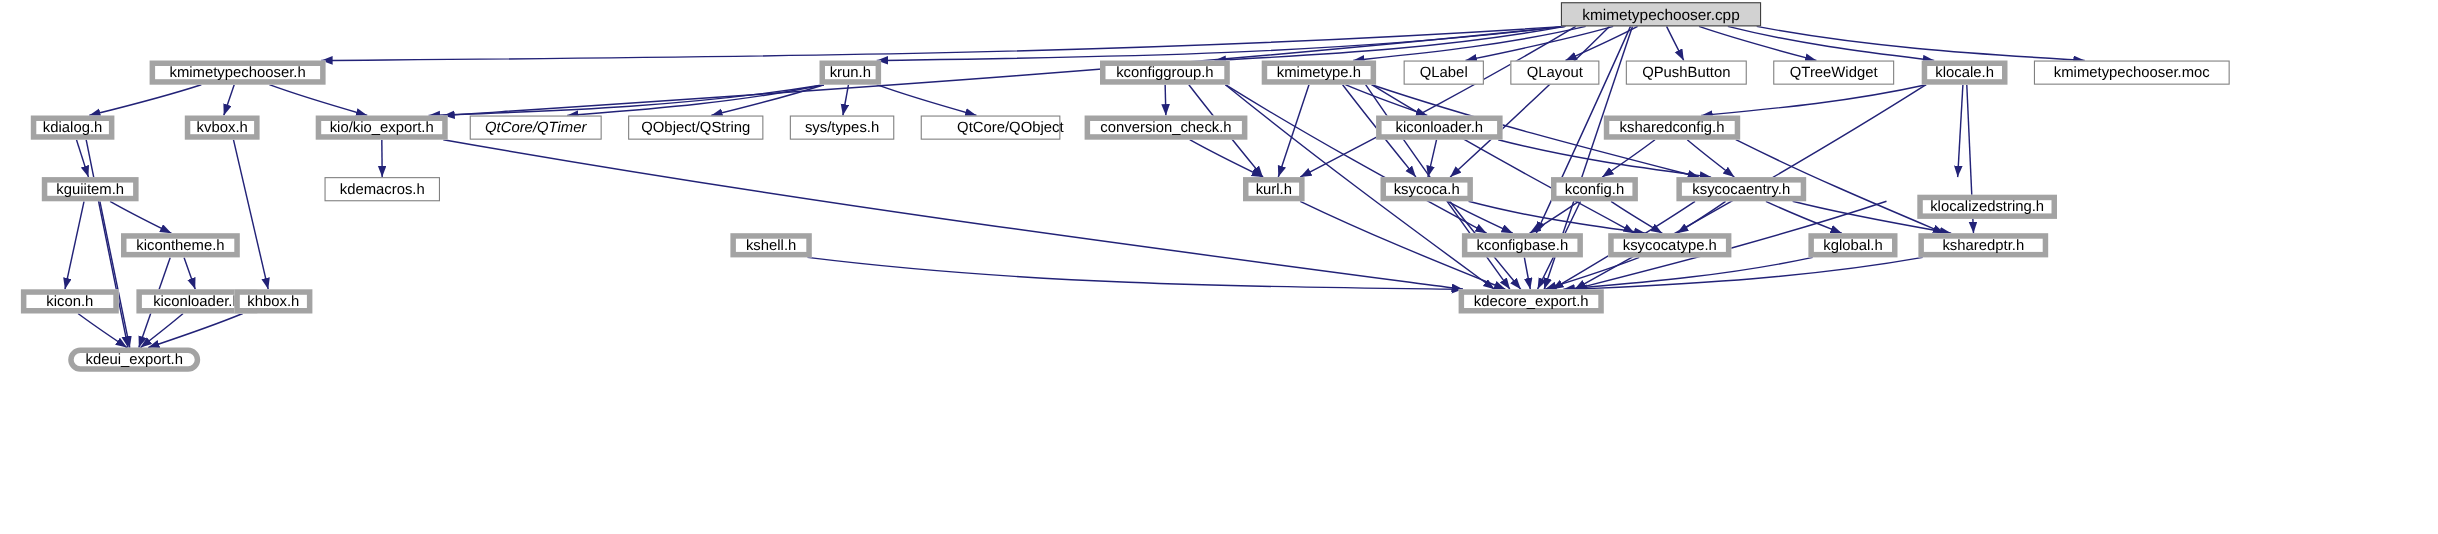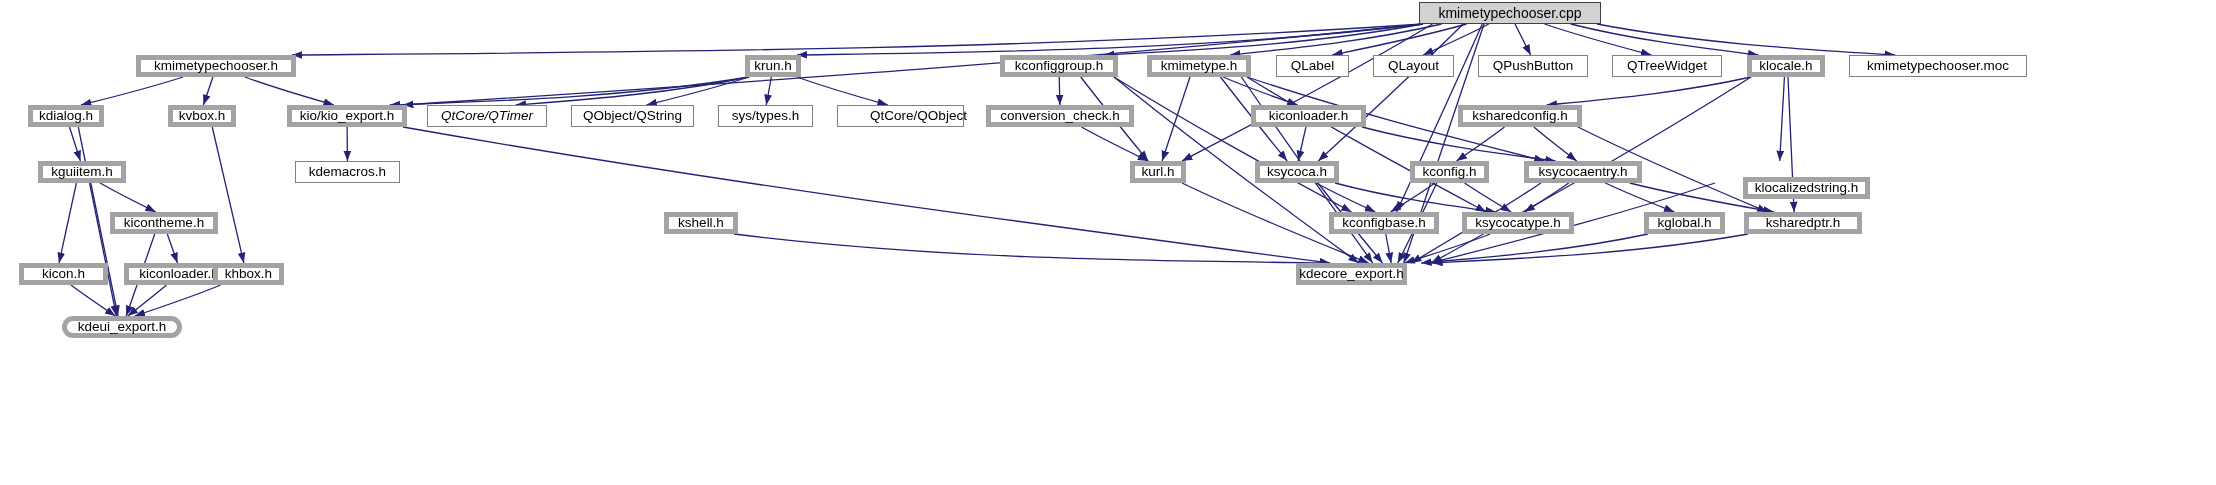--- a/index.html
+++ b/index.html
@@ -152,15 +152,15 @@
     <div class="node" style="left: 38px; top: 161px; width: 88px;">kguiitem.h</div>
     <div class="node" style="left: 110px; top: 212px; width: 108px;">kicontheme.h</div>
     <div class="node" style="left: 664px; top: 212px; width: 74px;">kshell.h</div>
     <div class="node" style="left: 1329px; top: 212px; width: 110px;">kconfigbase.h</div>
     <div class="node" style="left: 1462px; top: 212px; width: 112px;">ksycocatype.h</div>
     <div class="node" style="left: 1644px; top: 212px; width: 81px;">kglobal.h</div>
     <div class="node" style="left: 1744px; top: 212px; width: 118px;">ksharedptr.h</div>
     <div class="node" style="left: 19px; top: 263px; width: 89px;">kicon.h</div>
     <div class="node" style="left: 124px; top: 263px; width: 110px;">kiconloader.h</div>
     <div class="node" style="left: 213px; top: 263px; width: 71px;">khbox.h</div>
-    <div class="node" style="left: 1296px; top: 263px; width: 111px;">kdecore_export.h</div>
+    <div class="node" style="left: 1326px; top: 263px; width: 132px;">kdecore_export.h</div>
     <div class="node" style="left: 62px; top: 316px; width: 120px; border-radius: 11px;">kdeui_export.h</div>
   </div>
 
 </body></html>

